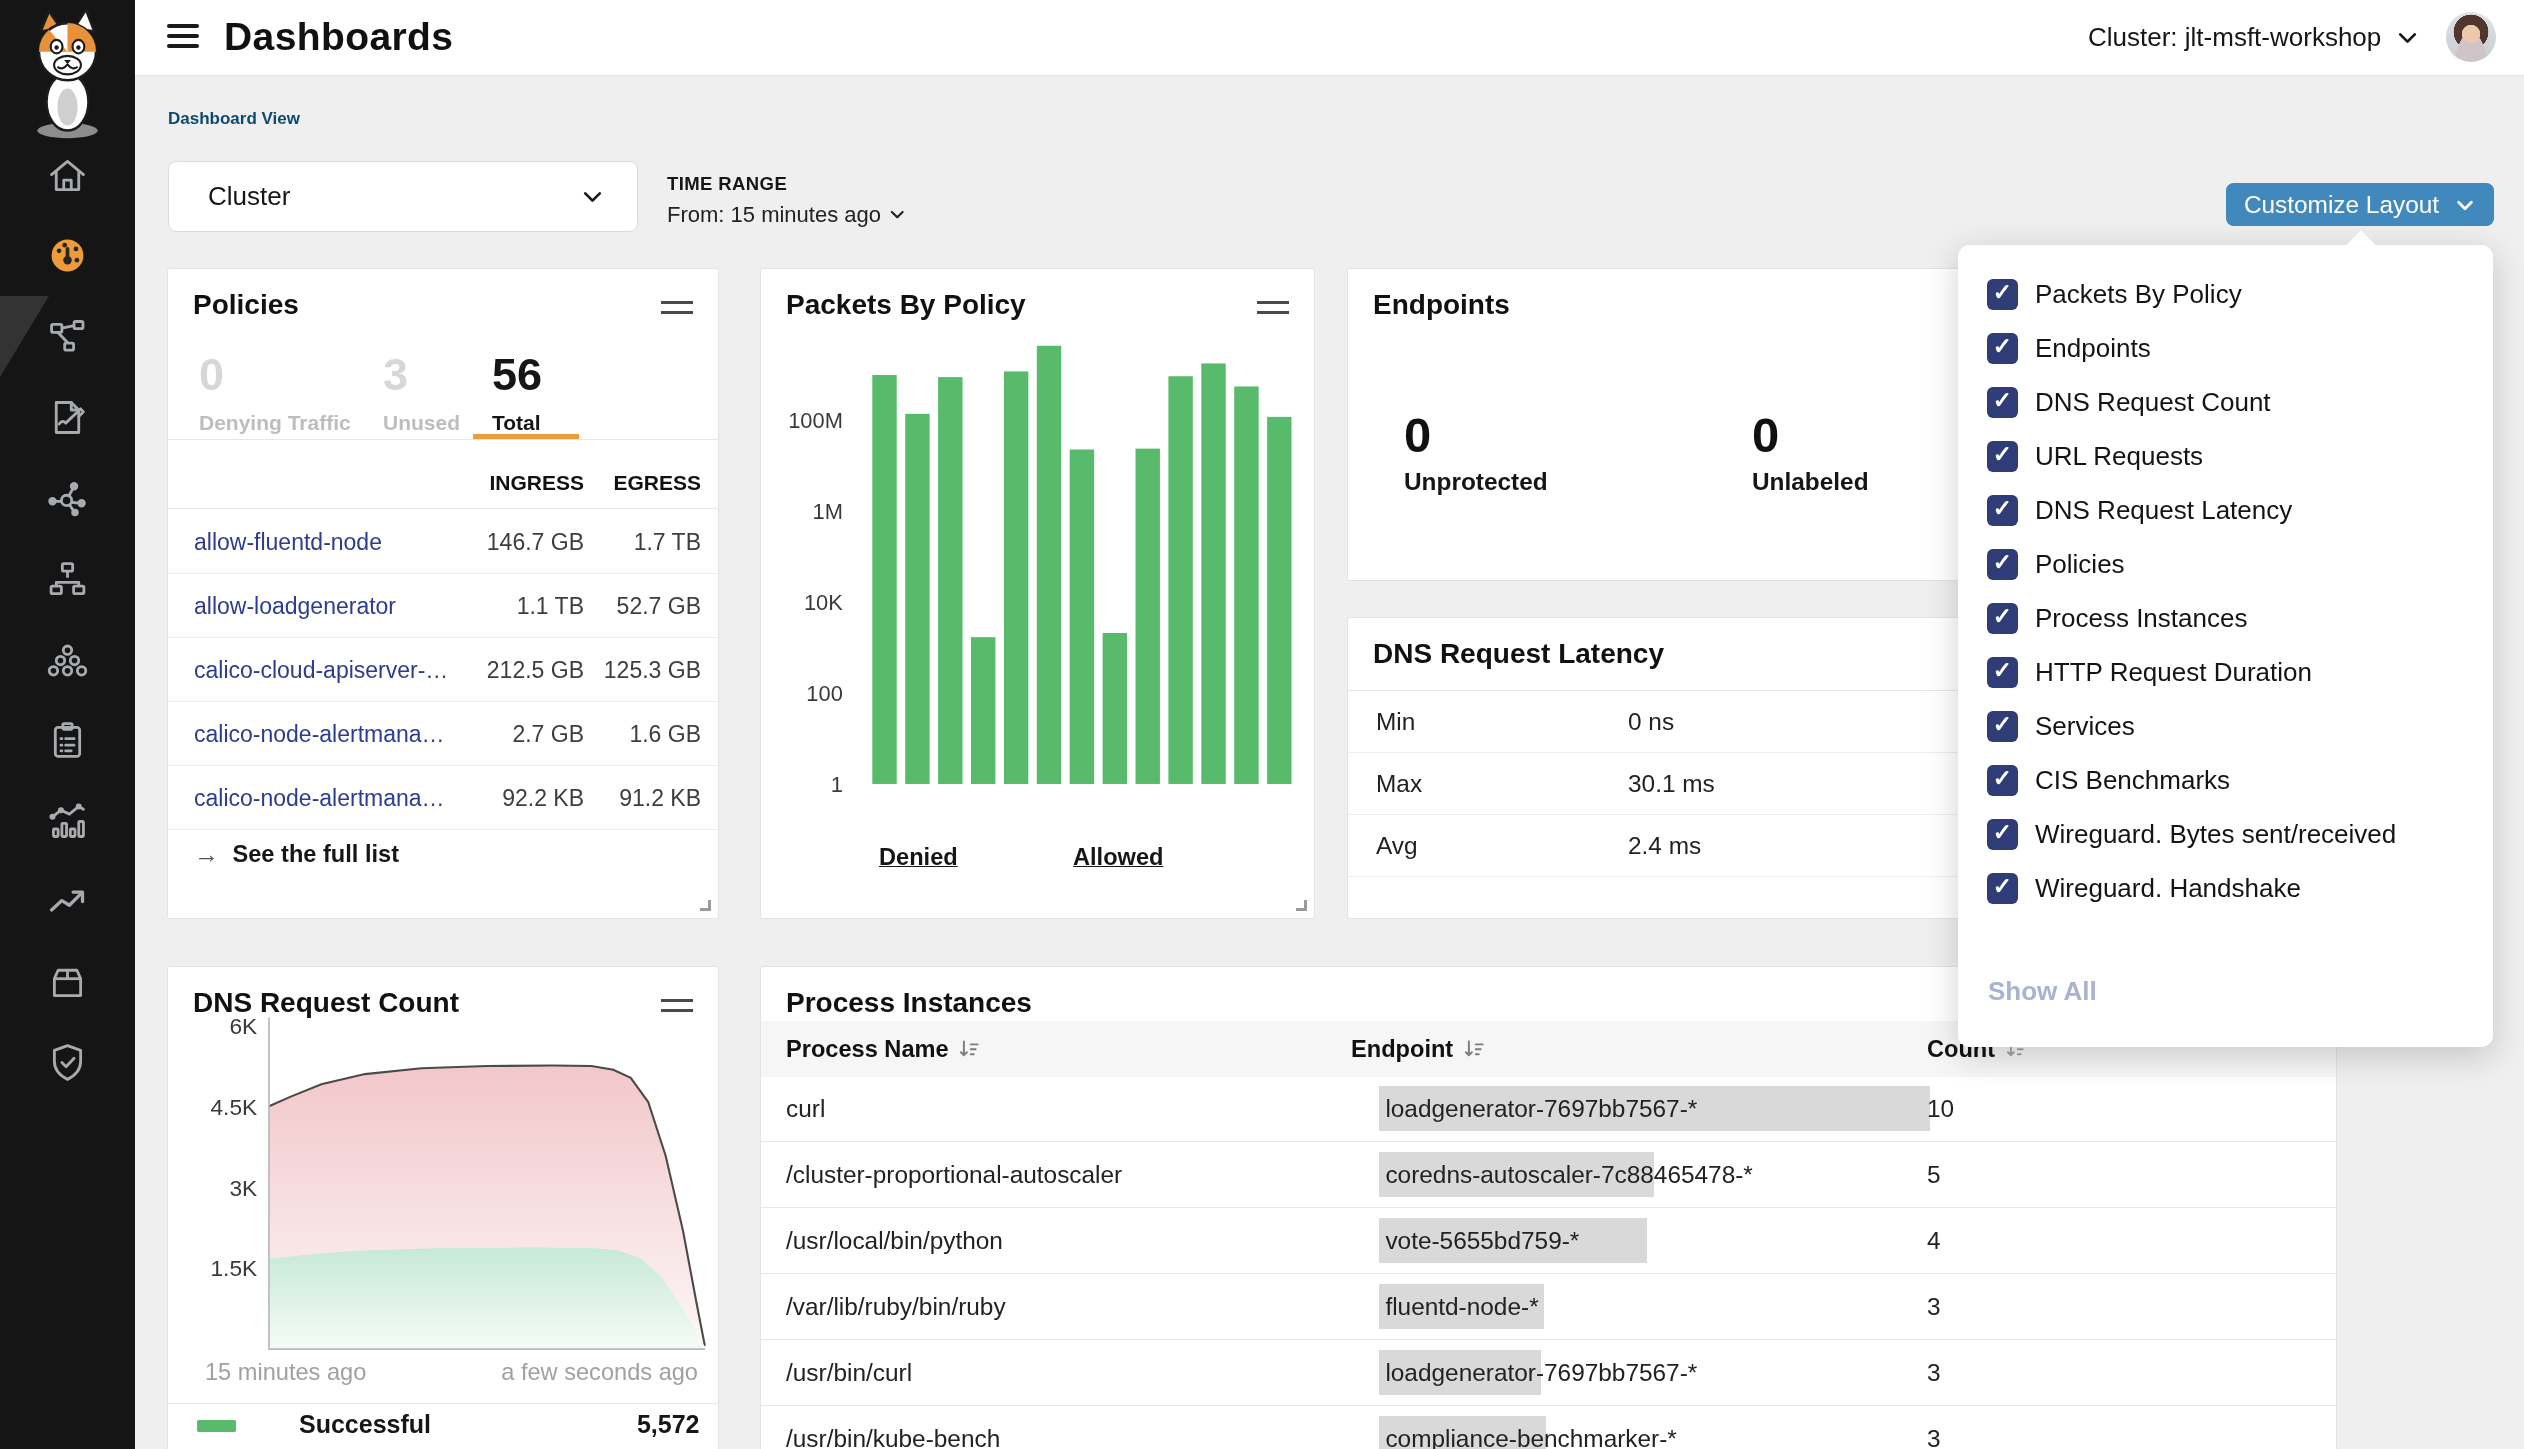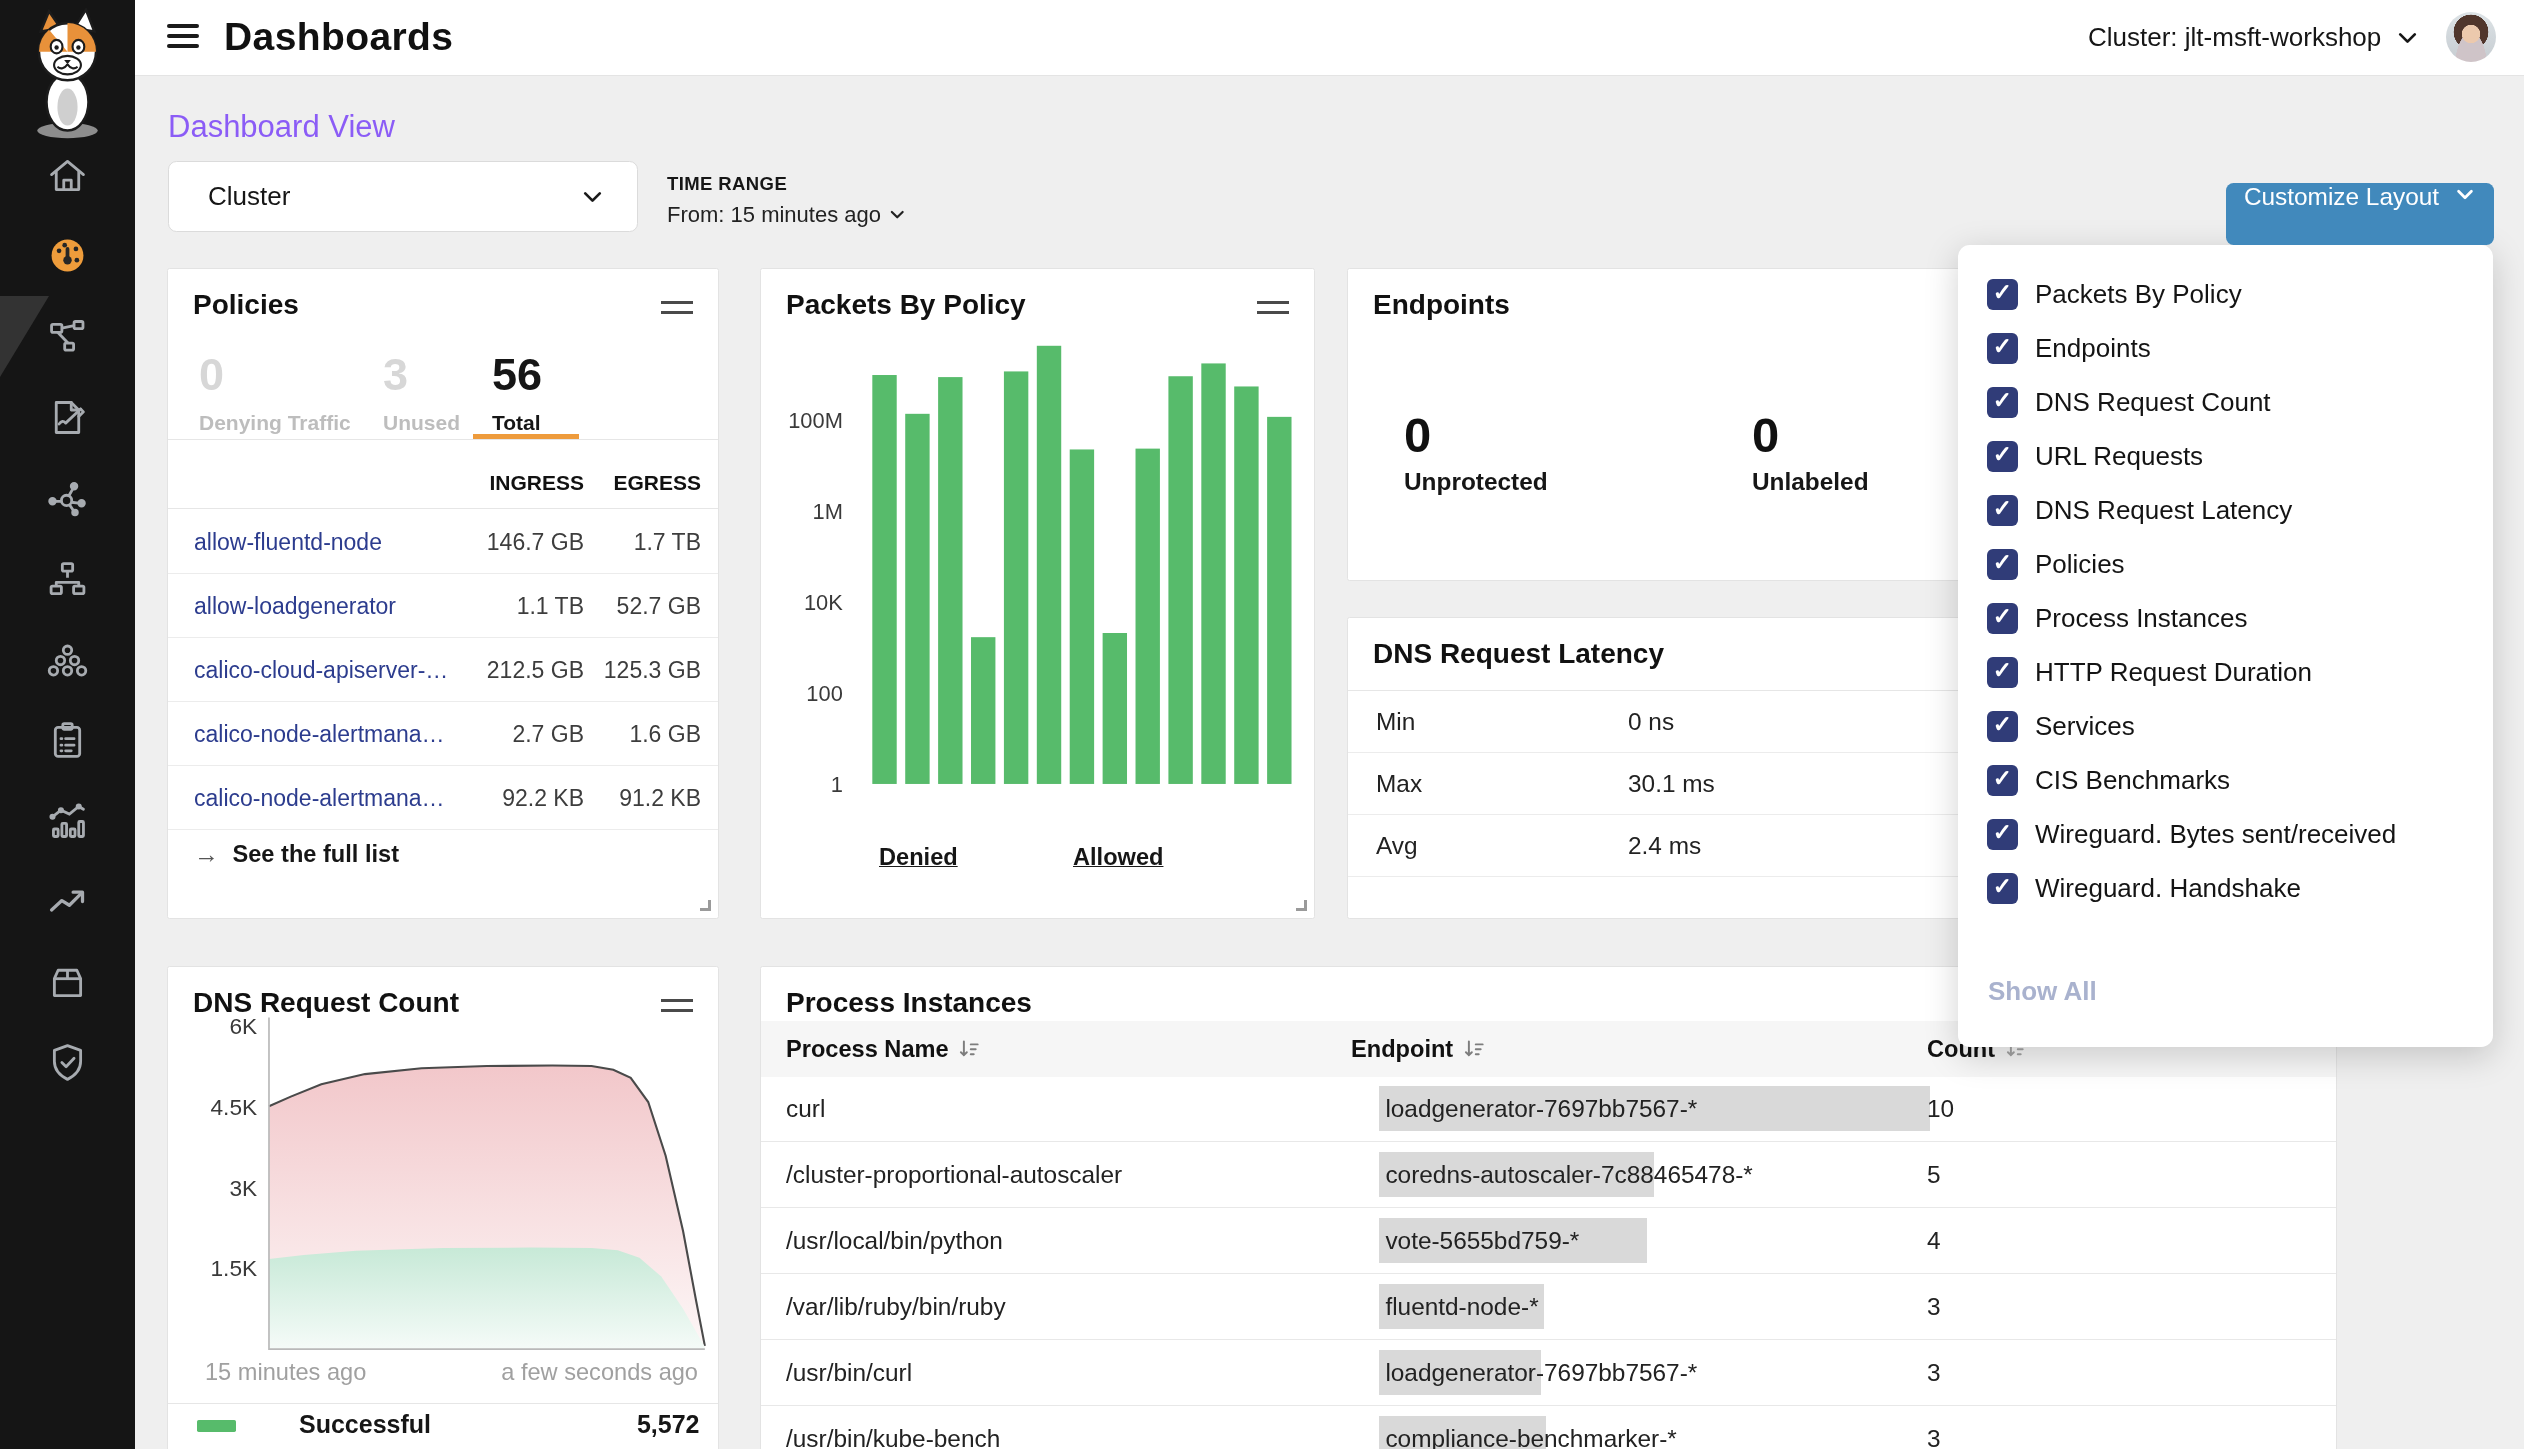--- a/index.html
+++ b/index.html
@@ -27,31 +27,31 @@
   .cluster-switch { position:absolute; left:1953px; top:22px; font-size:26px; color:#161616; display:flex; align-items:center; gap:13.5px; cursor:pointer; }
   .chev { width:25px; height:25px; }
   .avatar { position:absolute; left:2311px; top:11.8px; width:50px; height:50px; border-radius:50%;
     background:
       radial-gradient(circle at 50% 44%, #ecc9ad 0 24%, rgba(0,0,0,0) 25%),
       radial-gradient(ellipse at 50% 118%, #cfc4c8 0 46%, rgba(0,0,0,0) 47%),
       radial-gradient(circle at 50% 40%, #50362c 0 44%, rgba(0,0,0,0) 45%),
       linear-gradient(#dde3e6,#c6ccd1);
   }
   
-  .section-label { position:absolute; left:168px; top:109px; font-size:31px; font-weight:400; color:#8b5cf6; }
+  .section-label { position:absolute; left:168px; top:109px; font-size:17px; font-weight:700; color:#0c4a6e; }
   .view-select { position:absolute; left:168px; top:161px; width:470px; height:71px; background:#fff;
     border:1.7px solid #DBDBDB; border-radius:8.4px; display:flex; align-items:center; padding:0 32px 0 39px; cursor:pointer; }
   .view-select .val { font-size:26px; color:#161616; }
   .view-select .chev { margin-left:auto; color:#1a1a1a; }
   .time-range { position:absolute; left:667px; top:173px; }
   .tr-label { font-size:18.5px; font-weight:800; letter-spacing:0.4px; color:#161616; }
   .tr-value { font-size:22px; color:#222; margin-top:6.7px; display:flex; align-items:center; gap:6.7px; cursor:pointer; }
   .tr-value .chev { width:18.5px; height:18.5px; }
-  .customize-btn { position:absolute; left:2226px; top:183px; width:268px; height:62px; background:#4189BC;
-    border:none; border-radius:7.6px; color:#fff; font-size:24.4px; font-family:inherit; display:flex; 
+  .customize-btn { position:absolute; left:2226px; top:183px; width:268px; height:43px; background:#4189BC;
+    border:none; border-radius:7.6px; color:#fff; font-size:24.4px; font-family:inherit; display:flex; align-items:center;
     justify-content:center; gap:15px; cursor:pointer; z-index:41; }
   .customize-btn .chev { width:22px; height:22px; }
   
   .card { position:absolute; background:#fff; border:1.7px solid #E3E3E3; border-radius:2.5px; }
   .card-title { position:absolute; left:25px; top:20px; font-size:28px; font-weight:800; color:#111; white-space:nowrap; }
   .drag { position:absolute; right:25px; top:32px; width:32px; height:12.6px;
     border-top:3.4px solid #4a4a4a; border-bottom:3.4px solid #4a4a4a; cursor:grab; }
   .resize { position:absolute; right:6.7px; bottom:6.7px; width:11.8px; height:11.8px;
     border-right:3.4px solid #9a9a9a; border-bottom:3.4px solid #9a9a9a; cursor:nwse-resize; }
   #card-policies { left:167px; top:268px; width:552px; height:651px; }

